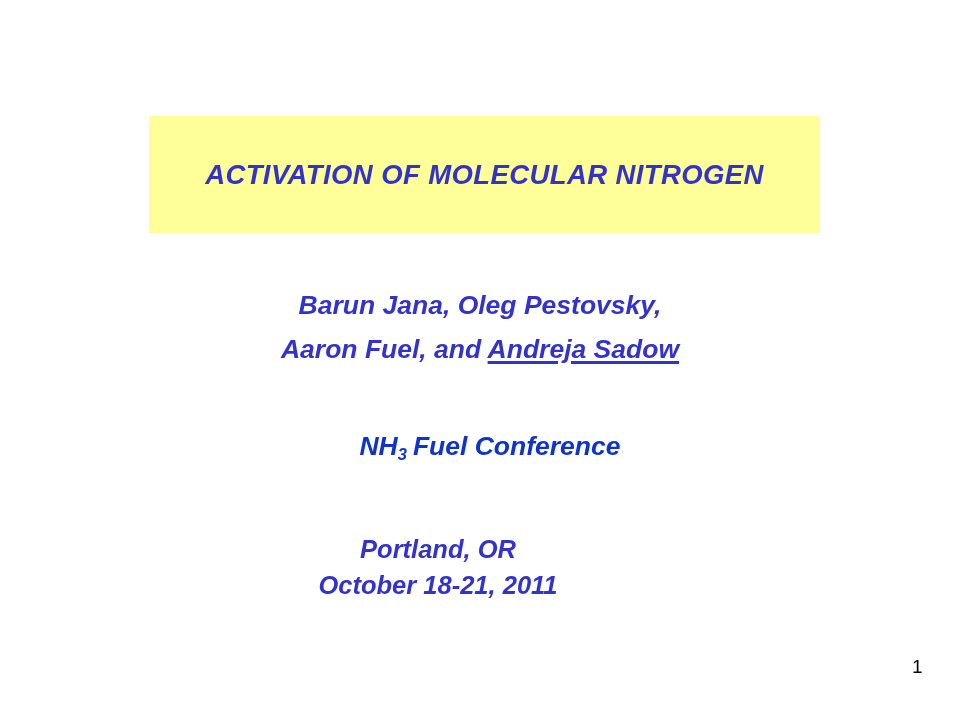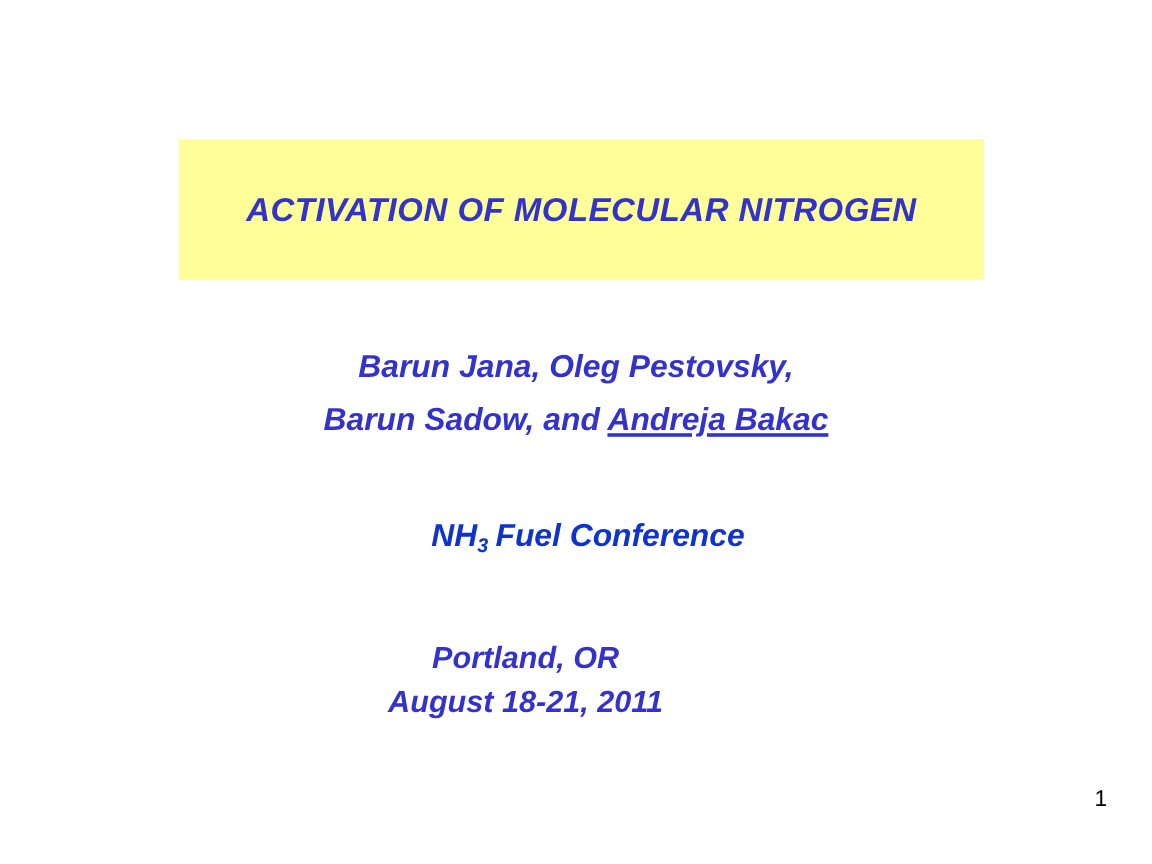--- a/index.html
+++ b/index.html
@@ -130,28 +130,28 @@
 
 <div class="slide">
 
   <div class="title-box">
     <div class="title-line">ACTIVATION OF MOLECULAR NITROGEN</div>
   </div>
 
   <div class="authors">
     <div class="author-line">Barun Jana, Oleg Pestovsky,</div>
     <div class="author-line">
-      <span>Barun Sadow, and </span><span class="underlined">Andreja Bakac</span>
+      <span>Aaron Fuel, and </span><span class="underlined">Andreja Sadow</span>
     </div>
   </div>
 
   <div class="conference">
     <span><span>NH</span><sub>3</sub></span><span class="conf-sep"></span><span>Fuel Conference</span>
   </div>
 
   <div class="venue">
     <div class="venue-line">Portland, OR</div>
-    <div class="venue-line">August 18-21, 2011</div>
+    <div class="venue-line">October 18-21, 2011</div>
   </div>
 
   <div class="slide-number">1</div>
 
 </div>
 
 </body></html>

